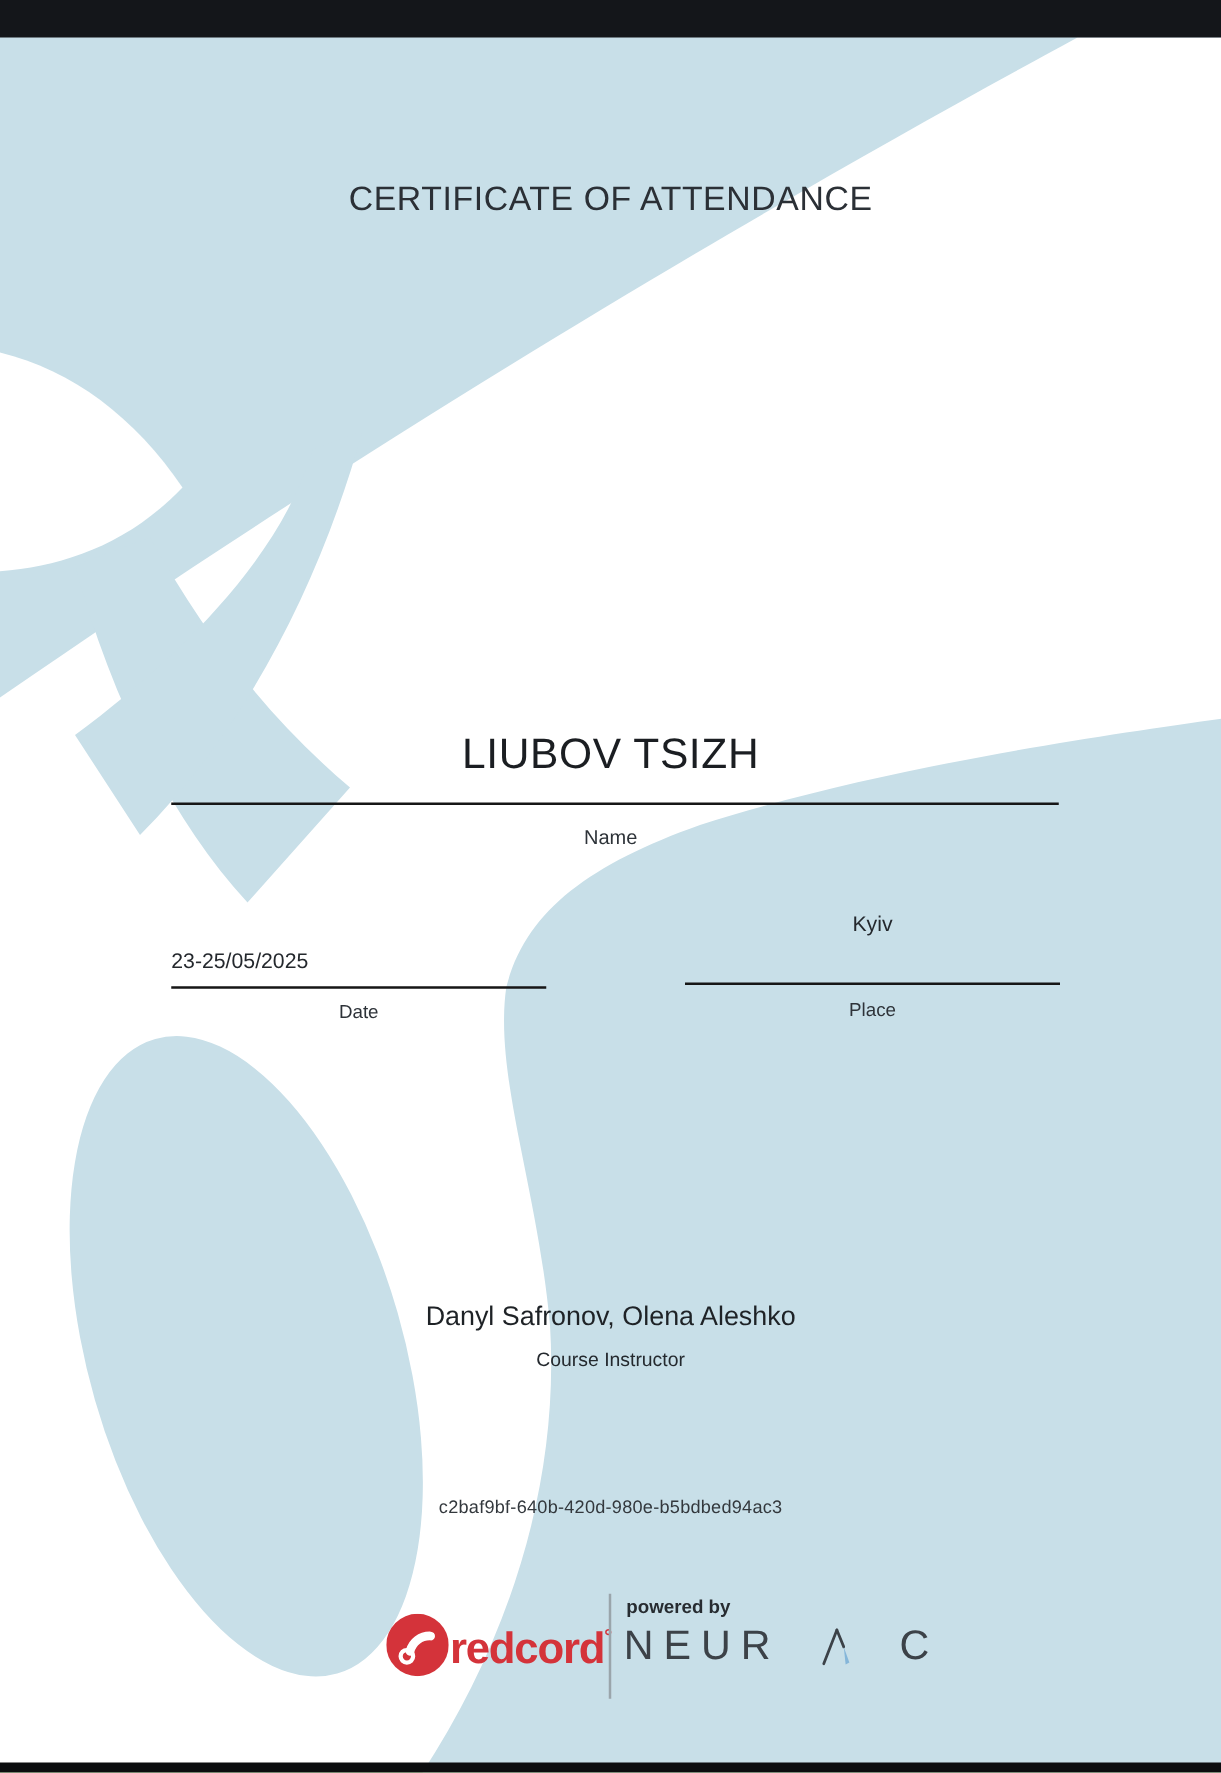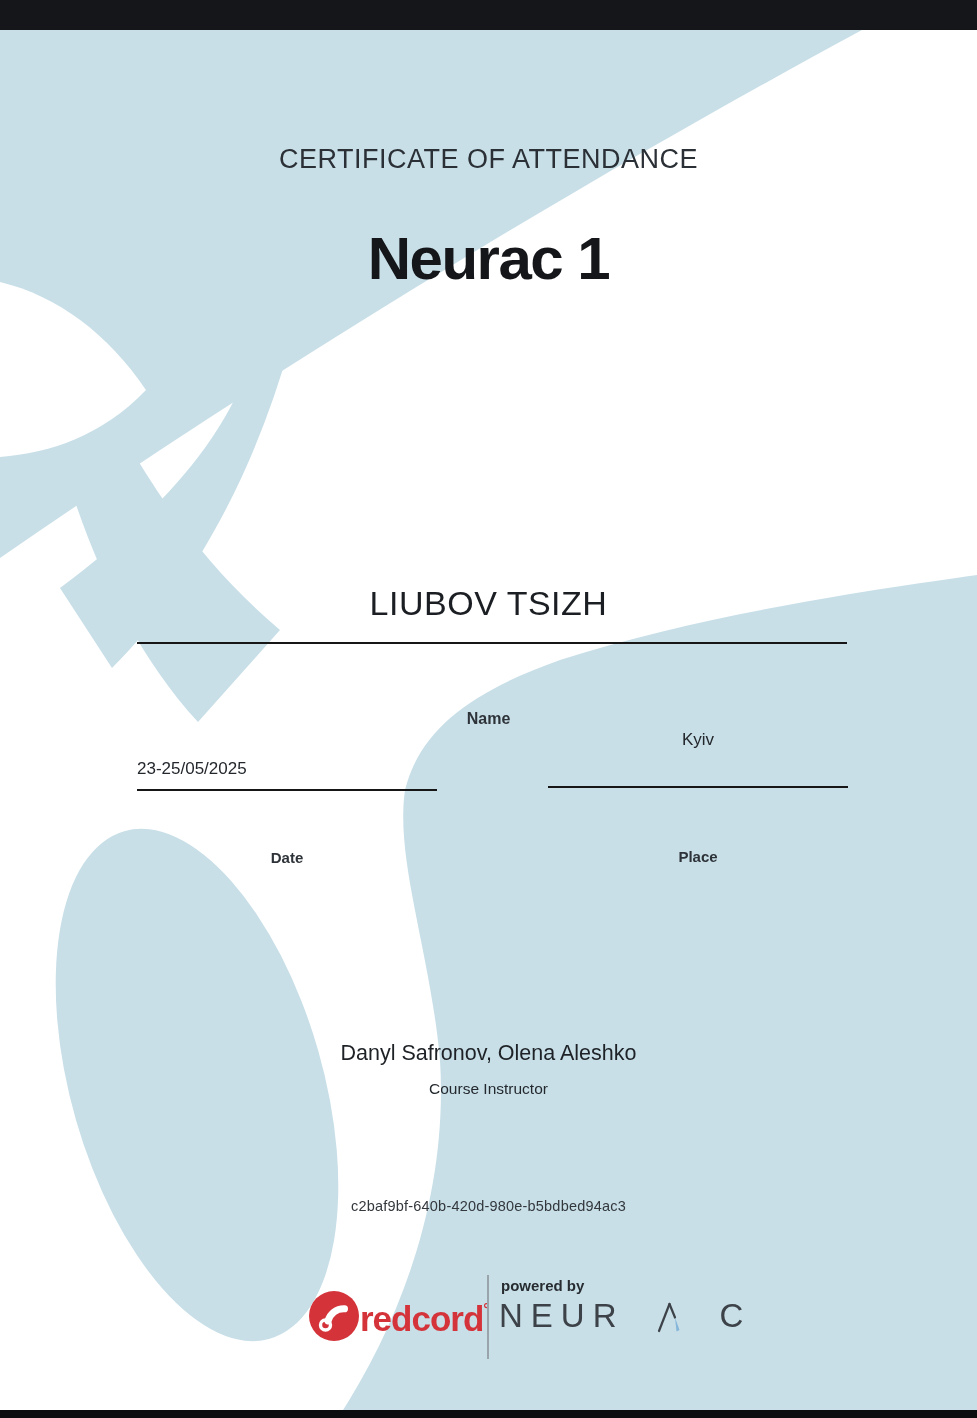--- a/index.html
+++ b/index.html
@@ -61,23 +61,22 @@
     height: 2px;
     background: #161616;
     z-index: 3;
   }
   .rule.name-rule  { left: 137px; top: 642px; width: 710px; }
   .rule.date-rule  { left: 137px; top: 789px; width: 300px; }
   .rule.place-rule { left: 548px; top: 786px; width: 300px; }
 
   .field-label {
     font-size: 16px;
-    font-weight: 700;
+    font-weight: 400;
     color: #2e3339;
-    margin-top: 48px;
   }
   .name-label  { top: 662px; }
   .date-value  { left: 137px; width: 300px; top: 759px; font-size: 17px; font-weight: 500; color: #24282d; }
   .date-label  { left: 137px; width: 300px; text-align: center; top: 801px; font-size: 15px; }
   .place-value { left: 548px; width: 300px; text-align: center; top: 730px; font-size: 17px; font-weight: 500; color: #24282d; }
   .place-label { left: 548px; width: 300px; text-align: center; top: 800px; font-size: 15px; }
 
   .instructors {
     top: 1041px;
     font-size: 21.5px;
@@ -164,21 +163,20 @@
     <ellipse cx="197" cy="1085" rx="126" ry="264" transform="rotate(-16 197 1085)" fill="#c8dfe8"></ellipse>
 
     <path d="M 977,575 C 870,590 700,615 560,660 C 470,692 420,730 405,790 C 395,860 430,950 440,1060 C 448,1190 405,1315 338,1418 L 977,1418 Z" fill="#c8dfe8"></path>
   </svg>
 
   <div class="bar top"></div>
   <div class="bar bottom"></div>
 
   <div class="txt center-row eyebrow">CERTIFICATE OF ATTENDANCE</div>
 
-  <div class="txt center-row course-title">Neurac 1</div>
 
   <div class="txt center-row attendee-name">LIUBOV TSIZH</div>
   <div class="rule name-rule"></div>
   <div class="txt center-row field-label name-label">Name</div>
 
   <div class="txt date-value">23-25/05/2025</div>
   <div class="rule date-rule"></div>
   <div class="txt field-label date-label">Date</div>
 
   <div class="txt place-value">Kyiv</div>

